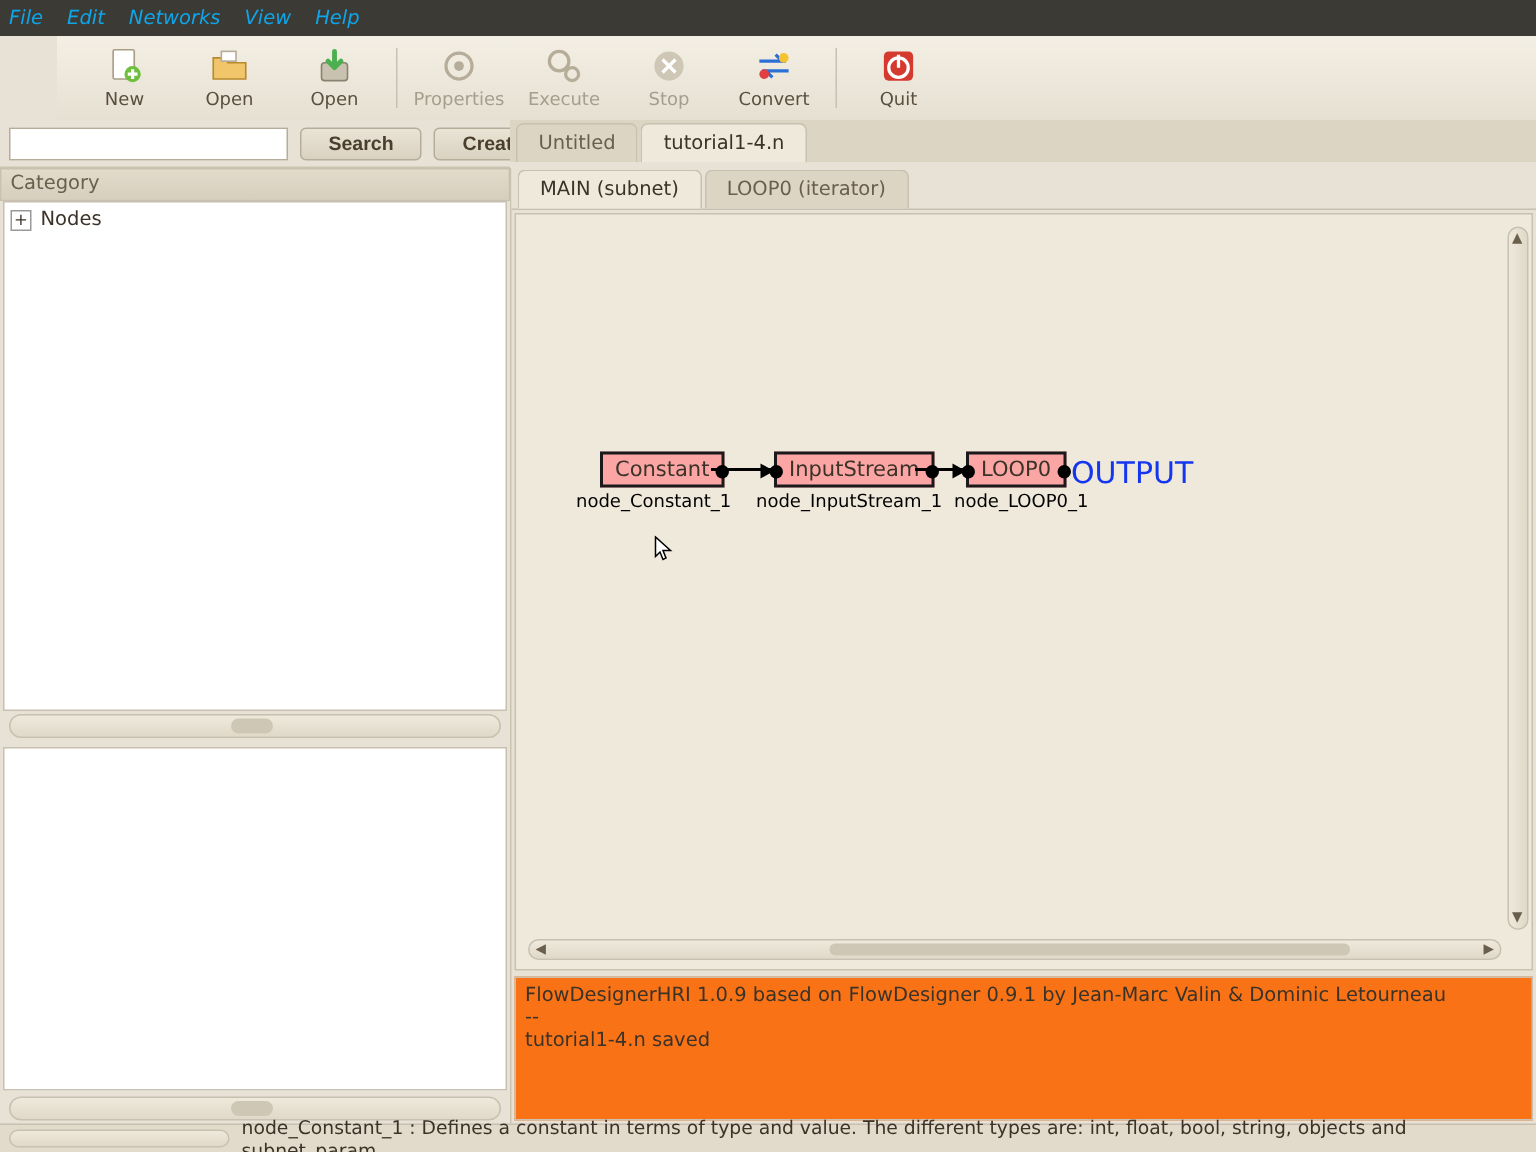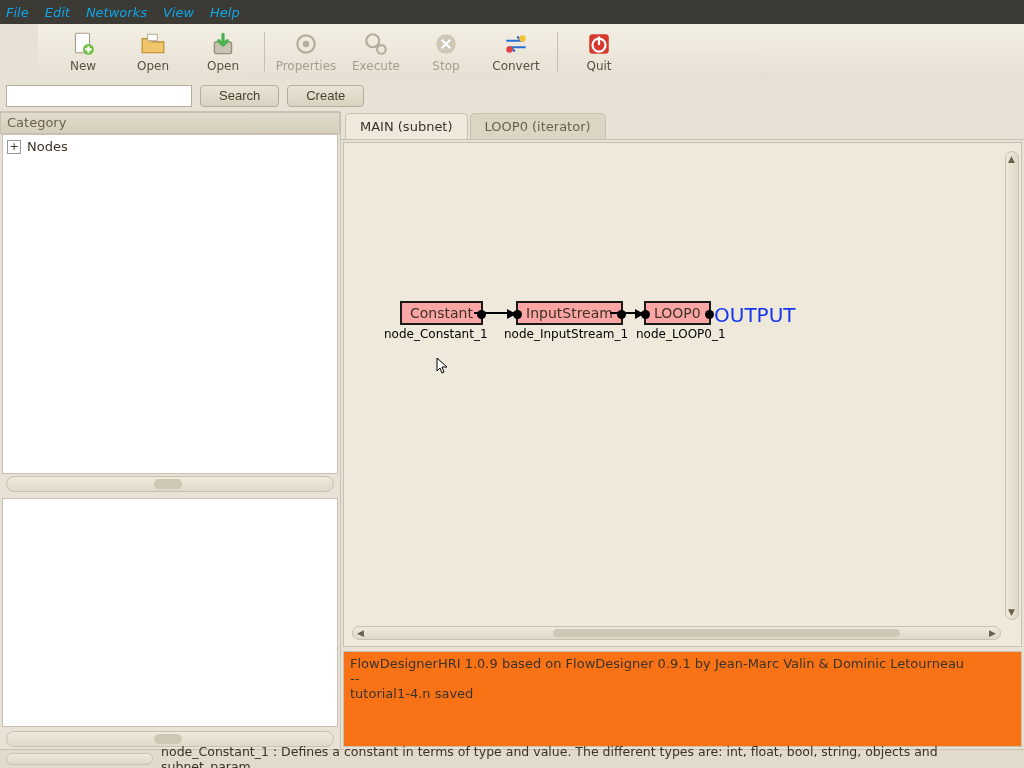--- a/index.html
+++ b/index.html
@@ -60,20 +60,21 @@
   }
   .btn {
     height: 22px;
     margin-left: 8px;
     padding: 0 18px;
     border: 1px solid #b5ac99;
     background: linear-gradient(#eae4d6, #d9d2c1);
     border-radius: 4px;
     font-size: 13px;
     color: #4a3f2e;
+    font-weight: bold;
   }
   .main-row {
     display: flex;
     height: 637px;
   }
   .left-col {
     width: 340px;
     display: flex;
     flex-direction: column;
   }
@@ -314,20 +315,26 @@
       </svg>
     <span>Quit</span>
   </div>
 </div>
 
 <div class="top-row">
   <div class="search-row">
     <input type="text" placeholder="" style="">
     <button class="btn">Search</button>
     <button class="btn">Create</button>
+  </div>
+  <div class="tabs-area">
+    <div class="doc-tabs">
+      <div class="tab">Untitled</div>
+      <div class="tab active">tutorial1-4.n</div>
+    </div>
   </div>
 </div>
 
 <div class="main-row">
   <div class="left-col">
     <div class="category-hdr">Category</div>
     <div class="tree">
       <div class="tree-item">
         <span class="tree-exp">+</span>
         <span>Nodes</span>

